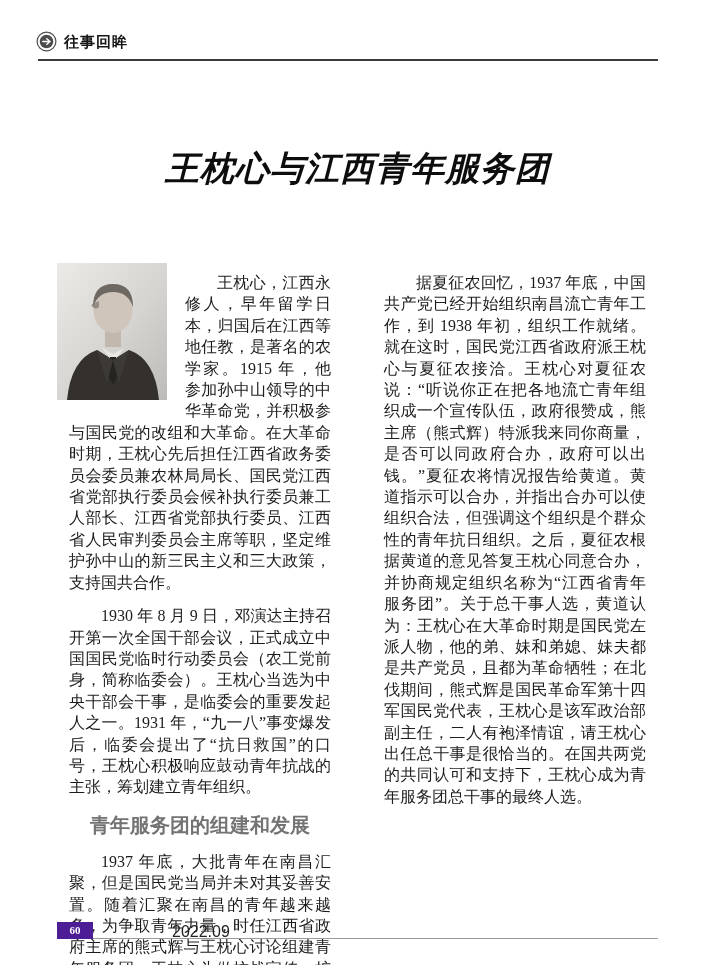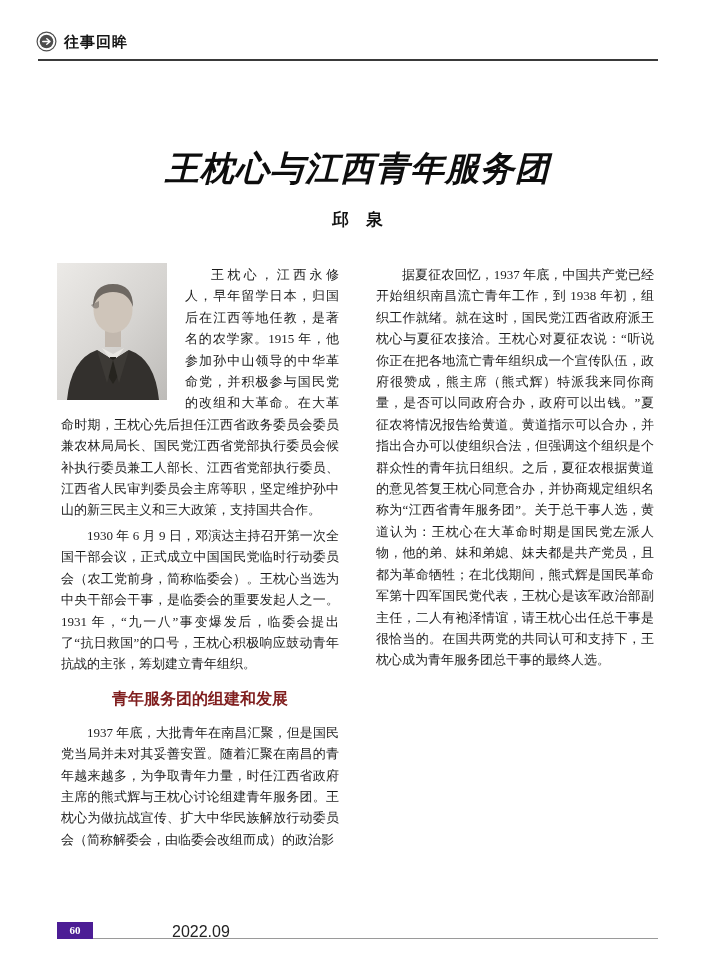--- a/index.html
+++ b/index.html
@@ -25,32 +25,32 @@
   .author{
     position:absolute;left:57px;top:208px;width:601px;text-align:center;
     font-family:"Liberation Sans","DejaVu Sans",sans-serif;
     font-weight:bold;font-size:17px;color:#111;
   }
   
   .col{position:absolute;top:260px;width:286px;}
   .col-left{left:57px;}
   .col-right{left:372px;}
   .col p{
-    margin:4px;font-size:13px;line-height:21.4px;text-align:justify;
+    margin:12px;font-size:16px;line-height:21.4px;text-align:justify;
     color:#1c1c1c;
   }
   .col p.indent{text-indent:2em;}
   .portrait{
     float:left;width:110px;height:137px;margin:3px 18px 6px 0;
     display:block;
   }
   .section-heading{
     margin:14px 0 12px 0;text-align:center;
     font-family:"Liberation Sans","DejaVu Sans",sans-serif;
-    font-weight:bold;font-size:16px;color:#7f1d1d;
+    font-weight:bold;font-size:20px;color:#737373;
   }
   
   .footer-rule{position:absolute;left:57px;top:938px;width:601px;height:1px;background:#9a9a9a;}
   .page-num-box{
     position:absolute;left:57px;top:922px;width:36px;height:17px;background:#4c1d95;
     color:#ffffff;font-family:"Liberation Serif","DejaVu Serif",serif;
     font-weight:bold;font-size:11px;text-align:center;line-height:17px;
   }
   .journal-name{
     position:absolute;left:106px;top:972px;
@@ -72,21 +72,20 @@
     <svg width="21" height="21" viewBox="0 0 21 21">
       <circle cx="10.5" cy="10.5" r="9.4" fill="none" stroke="#4d4d4d" stroke-width="1.2"></circle>
       <circle cx="10.5" cy="10.5" r="6.8" fill="#4d4d4d"></circle>
       <path d="M6.8 10.5 H13.6 M10.8 7.7 L14 10.5 L10.8 13.3" fill="none" stroke="#ffffff" stroke-width="1.5" stroke-linecap="round" stroke-linejoin="round"></path>
     </svg>
   </span>
   <div class="header-label">往事回眸</div>
   <div class="header-rule"></div>
 
   <div class="title">王枕心与江西青年服务团</div>
-  <div class="author">邱　泉</div>
 
   <div class="col col-left">
     <span class="portrait">
       <svg width="110" height="137" viewBox="0 0 110 137" preserveAspectRatio="none">
         <defs>
           <linearGradient id="pg" x1="0" y1="0" x2="1" y2="1">
             <stop offset="0" stop-color="#eceae7"></stop>
             <stop offset="0.55" stop-color="#d6d4d1"></stop>
             <stop offset="1" stop-color="#bdbbb8"></stop>
           </linearGradient>
@@ -97,21 +96,21 @@
         <path d="M36 44 Q36 21 56 21 Q76 21 76 44 Q71 29 56 29 Q41 29 36 44 Z" fill="#6e6862"></path>
         <path d="M34 42 Q38 48 42 44 L42 38 Z" fill="#6e6862" opacity="0.6"></path>
         <path d="M10 137 Q14 96 40 87 L56 97 L72 87 Q98 96 102 137 Z" fill="#33302d"></path>
         <polygon points="45,85 56,100 67,85 56,91" fill="#e9e7e3"></polygon>
         <polygon points="53,94 59,94 61,113 56,121 51,113" fill="#26241f"></polygon>
         <path d="M40 87 L50 120 L56 97 Z" fill="#3d3a36"></path>
         <path d="M72 87 L62 120 L56 97 Z" fill="#3d3a36"></path>
       </svg>
     </span>
     <p class="indent">王枕心，江西永修人，早年留学日本，归国后在江西等地任教，是著名的农学家。1915 年，他参加孙中山领导的中华革命党，并积极参与国民党的改组和大革命。在大革命时期，王枕心先后担任江西省政务委员会委员兼农林局局长、国民党江西省党部执行委员会候补执行委员兼工人部长、江西省党部执行委员、江西省人民审判委员会主席等职，坚定维护孙中山的新三民主义和三大政策，支持国共合作。</p>
-    <p class="indent">1930 年 6 月 9 日，邓演达主持召开第一次全国干部会议，正式成立中国国民党临时行动委员会（农工党前身，简称临委会）。王枕心当选为中央干部会干事，是临委会的重要发起人之一。1931 年，“九一八”事变爆发后，临委会提出了“抗日救国”的口号，王枕心积极响应鼓动青年抗战的主张，筹划建立青年组织。</p>
+    <p class="indent">1930 年 8 月 9 日，邓演达主持召开第一次全国干部会议，正式成立中国国民党临时行动委员会（农工党前身，简称临委会）。王枕心当选为中央干部会干事，是临委会的重要发起人之一。1931 年，“九一八”事变爆发后，临委会提出了“抗日救国”的口号，王枕心积极响应鼓动青年抗战的主张，筹划建立青年组织。</p>
     <h2 class="section-heading">青年服务团的组建和发展</h2>
     <p class="indent">1937 年底，大批青年在南昌汇聚，但是国民党当局并未对其妥善安置。随着汇聚在南昌的青年越来越多，为争取青年力量，时任江西省政府主席的熊式辉与王枕心讨论组建青年服务团。王枕心为做抗战宣传、扩大中华民族解放行动委员会（简称解委会，由临委会改组而成）的政治影</p>
   </div>
 
   <div class="col col-right">
     <p class="indent">据夏征农回忆，1937 年底，中国共产党已经开始组织南昌流亡青年工作，到 1938 年初，组织工作就绪。就在这时，国民党江西省政府派王枕心与夏征农接洽。王枕心对夏征农说：“听说你正在把各地流亡青年组织成一个宣传队伍，政府很赞成，熊主席（熊式辉）特派我来同你商量，是否可以同政府合办，政府可以出钱。”夏征农将情况报告给黄道。黄道指示可以合办，并指出合办可以使组织合法，但强调这个组织是个群众性的青年抗日组织。之后，夏征农根据黄道的意见答复王枕心同意合办，并协商规定组织名称为“江西省青年服务团”。关于总干事人选，黄道认为：王枕心在大革命时期是国民党左派人物，他的弟、妹和弟媳、妹夫都是共产党员，且都为革命牺牲；在北伐期间，熊式辉是国民革命军第十四军国民党代表，王枕心是该军政治部副主任，二人有袍泽情谊，请王枕心出任总干事是很恰当的。在国共两党的共同认可和支持下，王枕心成为青年服务团总干事的最终人选。</p>
   </div>
 
   <div class="footer-rule"></div>
   <div class="page-num-box">60</div>

